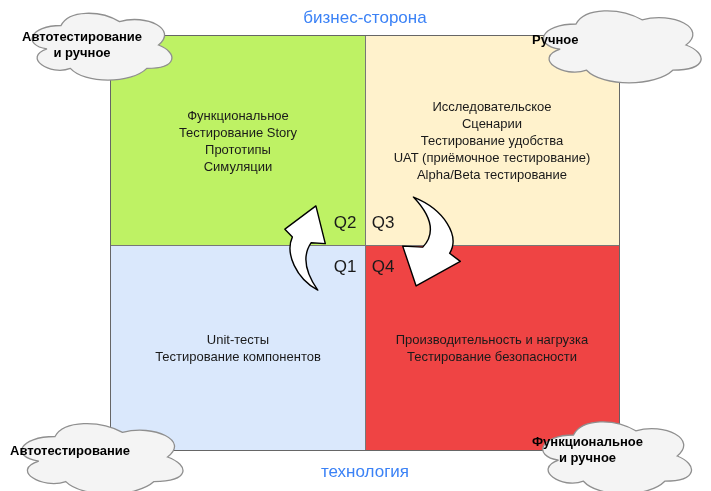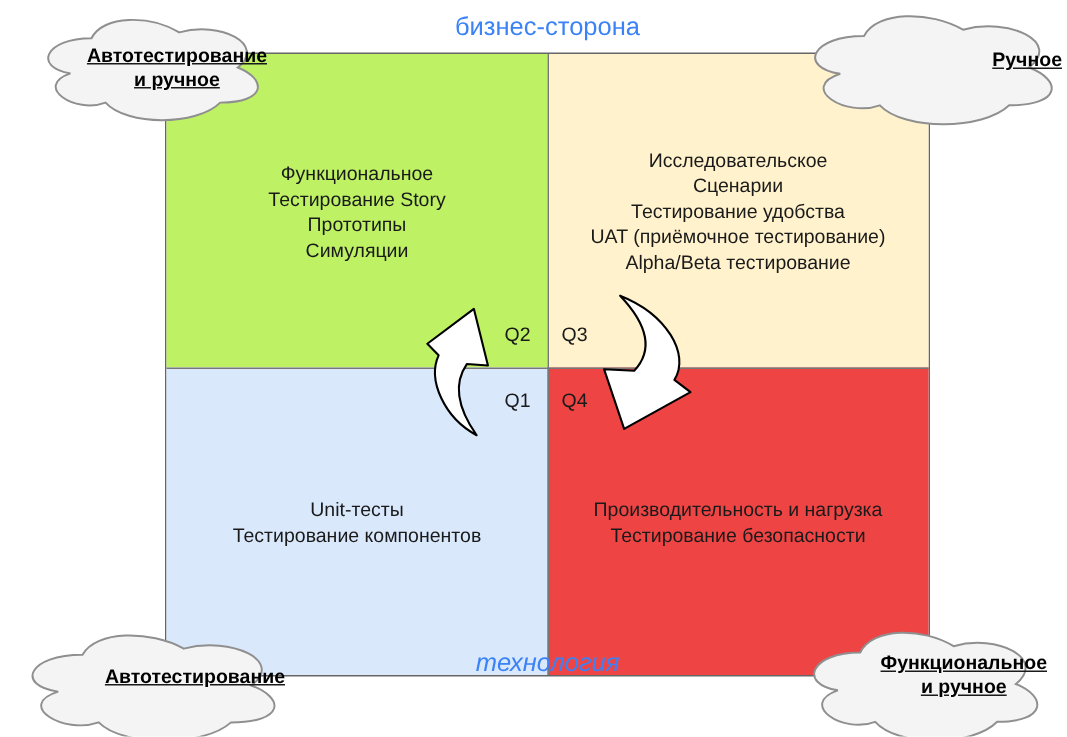--- a/index.html
+++ b/index.html
@@ -9,21 +9,21 @@
     background: #ffffff;
     font-family: "Liberation Sans", sans-serif;
     color: #1a1a1a;
   }
   
   .axis {
     position: absolute; left: 110px; width: 510px;
     text-align: center; font-size: 17px; color: #3b82f6;
   }
   .axis-top { top: 8px; }
-  .axis-bottom { top: 432px; font-style: italic; }
+  .axis-bottom { top: 462px; }
 
   
   .grid {
     position: absolute; left: 110px; top: 35px;
     width: 510px; height: 416px;
     border: 1px solid #666;
     box-sizing: border-box;
   }
   .quad {
     position: absolute;
@@ -35,41 +35,40 @@
   .quad-bl { left: 0; top: 209px; width: 254px; height: 205px; text-align: center; }
   .quad-br { left: 254px; top: 209px; width: 254px; height: 205px; }
   .quad-text {
     font-size: 13px; line-height: 17px;
     white-space: pre-line;
   }
   .divider-v { position: absolute; left: 254px; top: 0; width: 1px; height: 100%; background: #777; }
   .divider-h { position: absolute; left: 0; top: 209px; width: 100%; height: 1px; background: #777; }
 
   .qlabel {
-    position: absolute; font-size: 13px;
+    position: absolute; font-size: 17px;
     transform: translate(-50%, -50%);
     z-index: 3;
   }
   .qlabel-q2 { left: 234px; top: 187px; }
   .qlabel-q3 { left: 272px; top: 187px; }
   .qlabel-q1 { left: 234px; top: 231px; }
   .qlabel-q4 { left: 272px; top: 231px; }
 
   
   .arrow { position: absolute; z-index: 5; }
   .arrow svg { display: block; width: 100%; height: 100%; }
   .arrow-up   { left: 283px; top: 203px; width: 47px; height: 92px; }
   .arrow-down { left: 396px; top: 192px; width: 67px; height: 97px; }
 
   
   .cloud {
     position: absolute; z-index: 10;
-    display: flex; align-items: center; justify-content: flex-end;
+    display: flex; align-items: center; justify-content: flex-start;
     text-align: center;
-    text-decoration: underline;
   }
   .cloud svg { position: absolute; left: 0; top: 0; width: 100%; height: 100%; }
   .cloud-label {
     position: relative; font-weight: bold; font-size: 13px;
     line-height: 16px; white-space: pre-line; color: #000;
   }
   .cloud-tl { left: 22px;  top: 6px;   width: 156px; height: 78px; }
   .cloud-tr { left: 532px; top: 3px;   width: 176px; height: 84px; }
   .cloud-bl { left: 10px;  top: 416px; width: 180px; height: 82px; }
   .cloud-br { left: 532px; top: 414px; width: 166px; height: 84px; }

